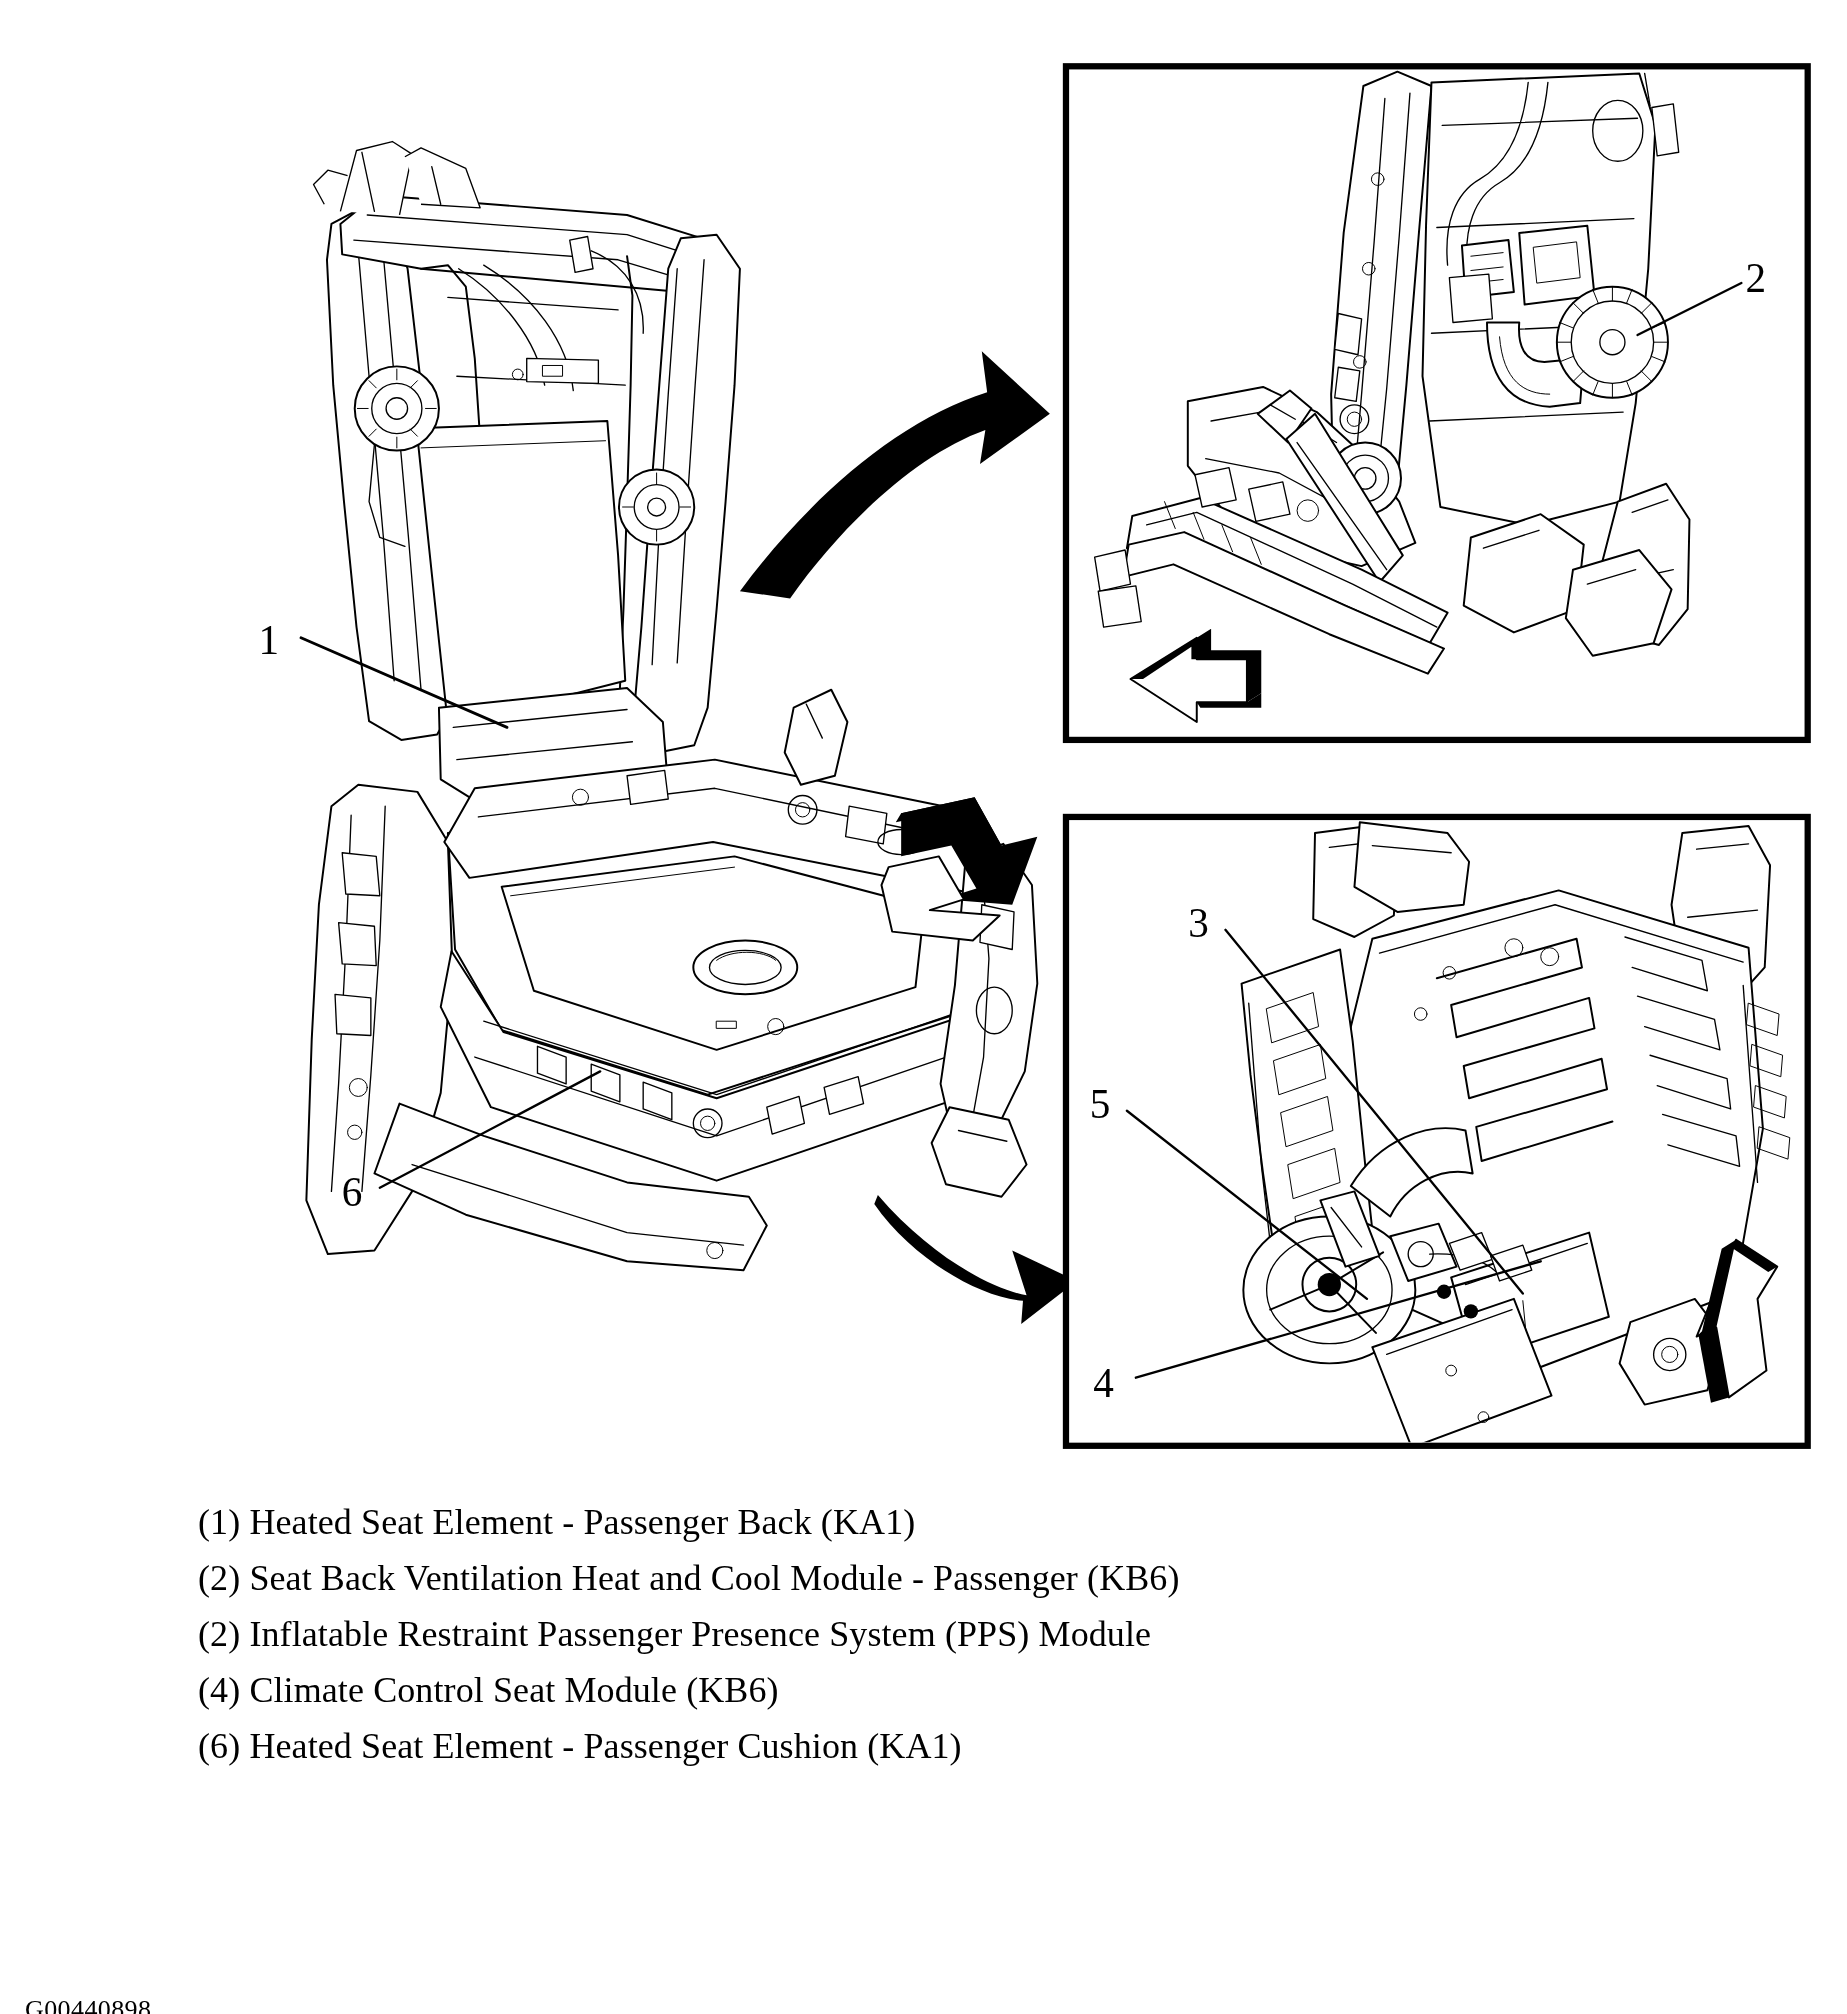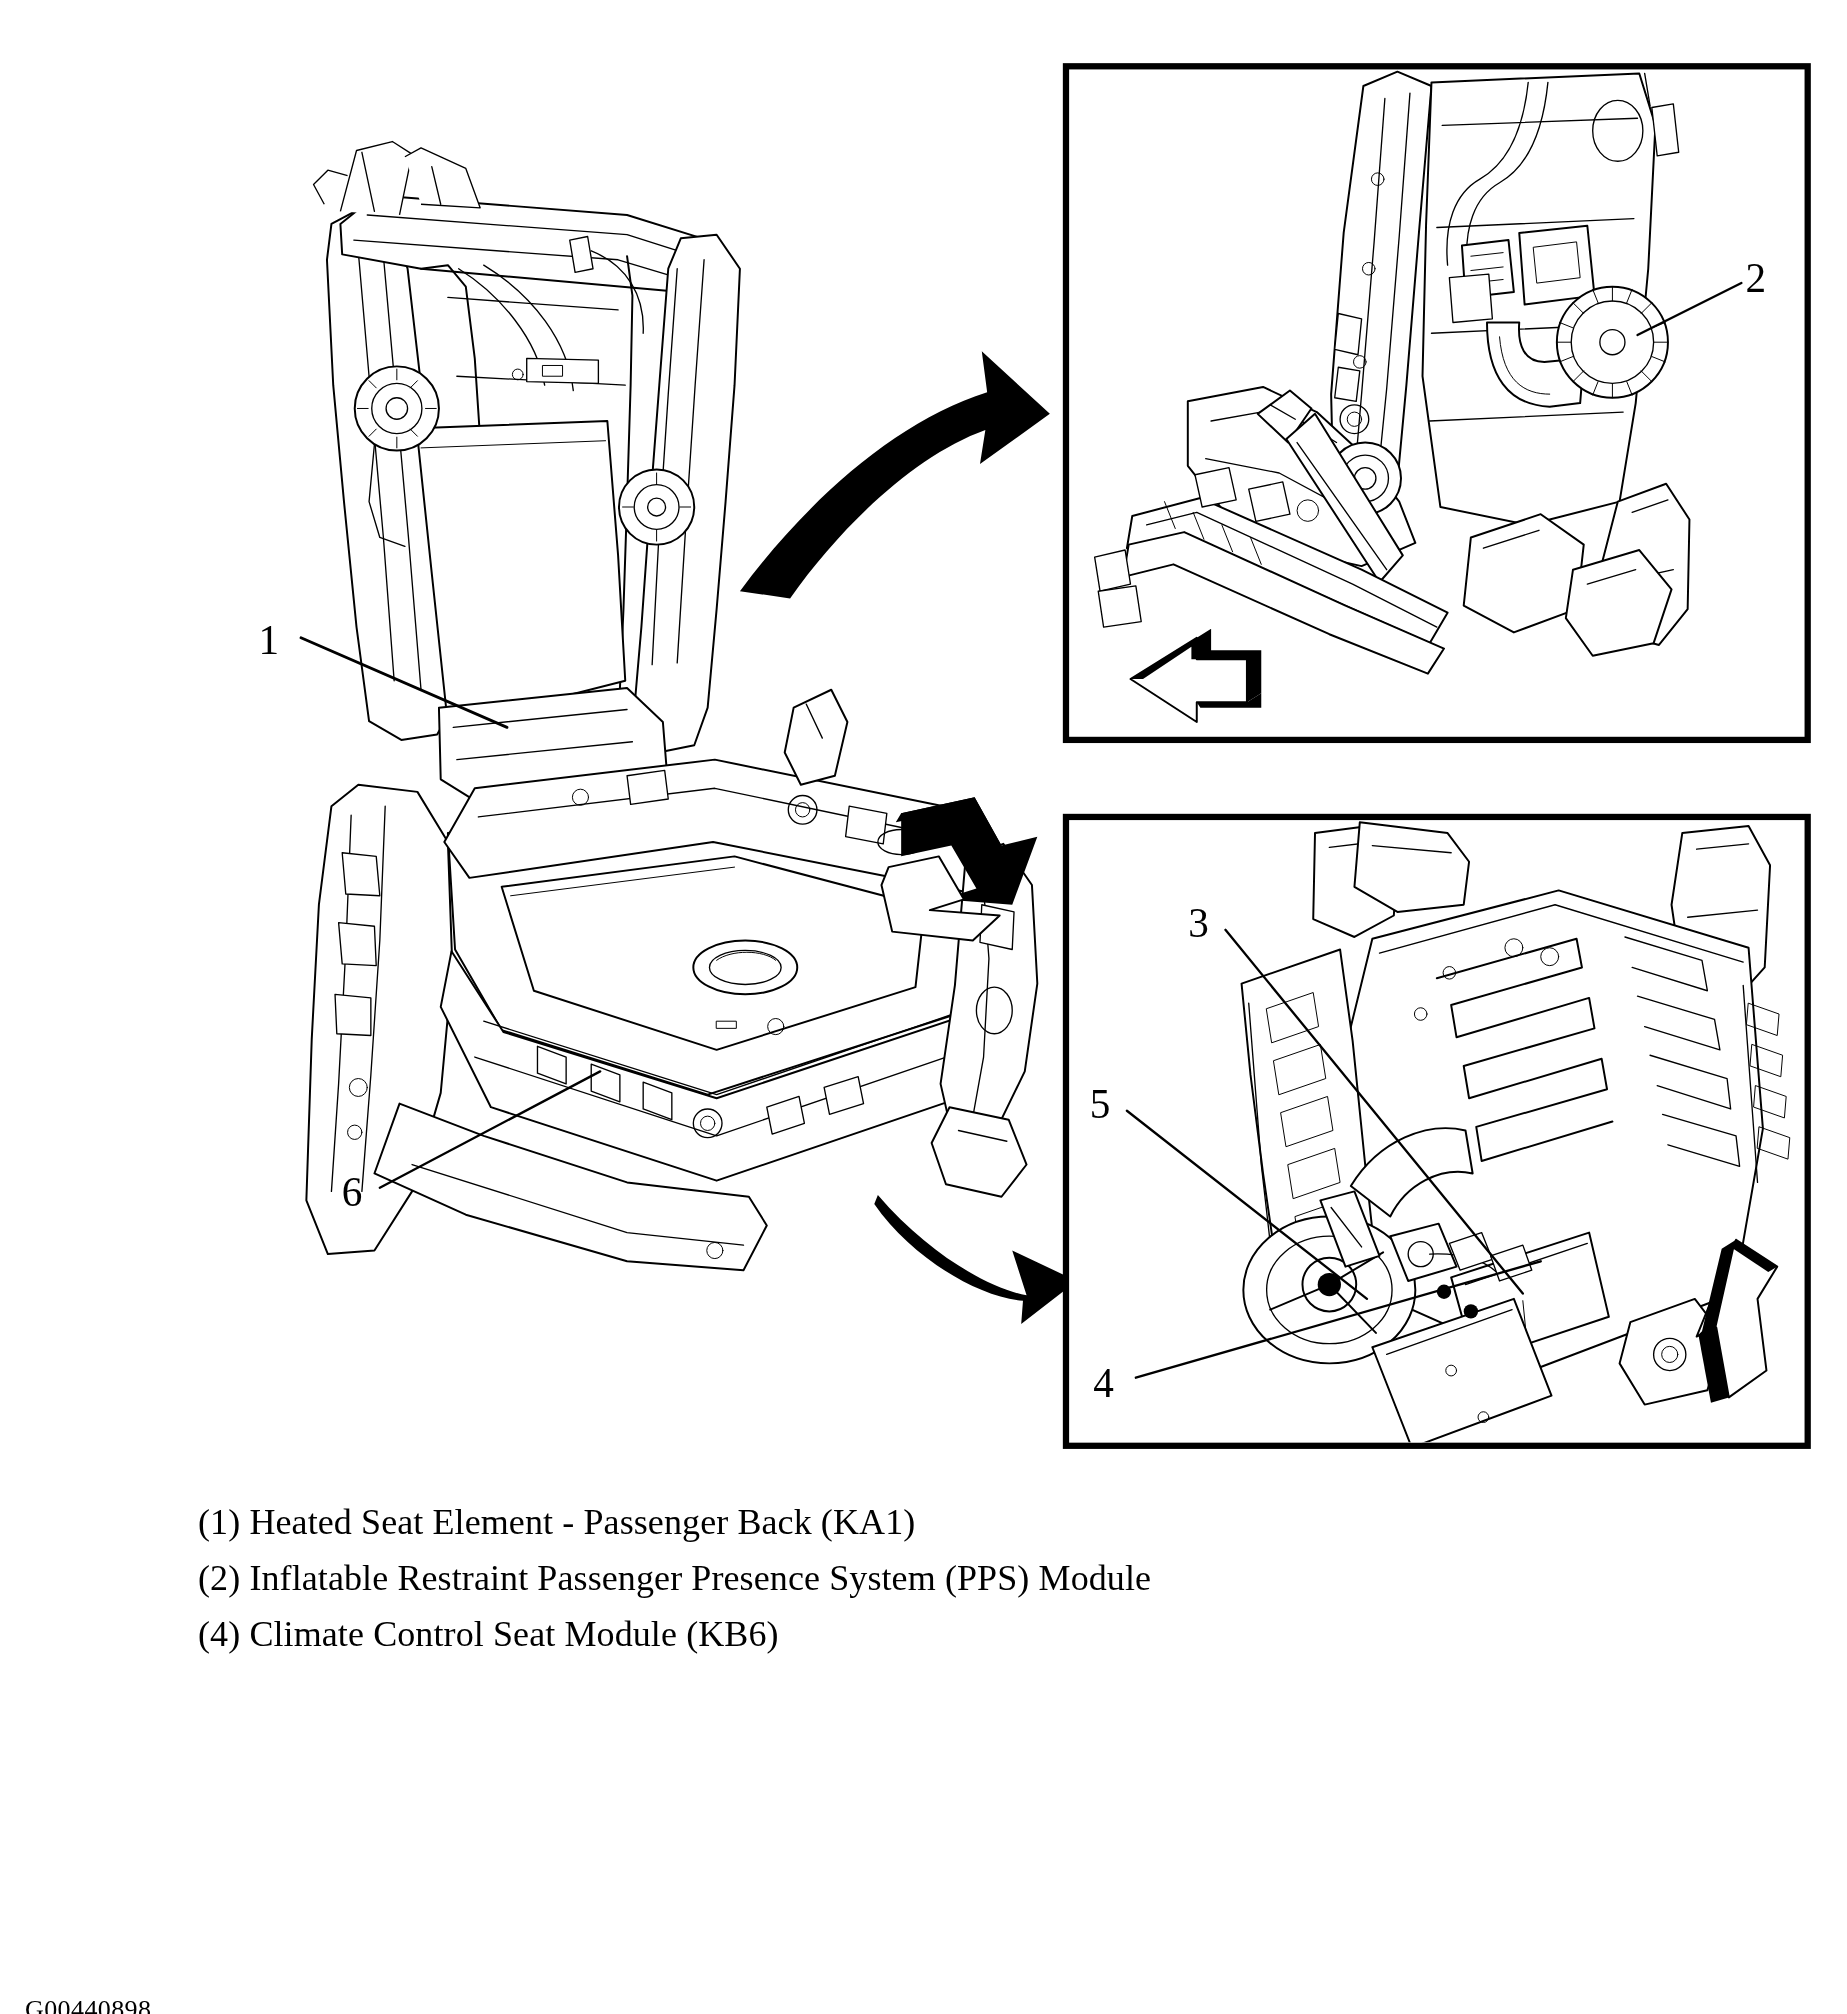--- a/index.html
+++ b/index.html
@@ -470,20 +470,22 @@
         </clipPath>
         <clipPath id="clipBot">
           <rect x="1194" y="916" width="820" height="694"></rect>
         </clipPath>
       </defs>
     </svg>
   </div>
 
   <div class="legend">
     <div class="legend-item">(1) Heated Seat Element - Passenger Back (KA1)</div>
+    <div class="legend-item">(2) Seat Back Ventilation Heat and Cool Module - Passenger (KB6)</div>
     <div class="legend-item">(2) Inflatable Restraint Passenger Presence System (PPS) Module</div>
     <div class="legend-item">(4) Climate Control Seat Module (KB6)</div>
+    <div class="legend-item">(6) Heated Seat Element - Passenger Cushion (KA1)</div>
   </div>
 
   <div class="figure-id">G00440898</div>
 
 </div>
 
 
 </body></html>

